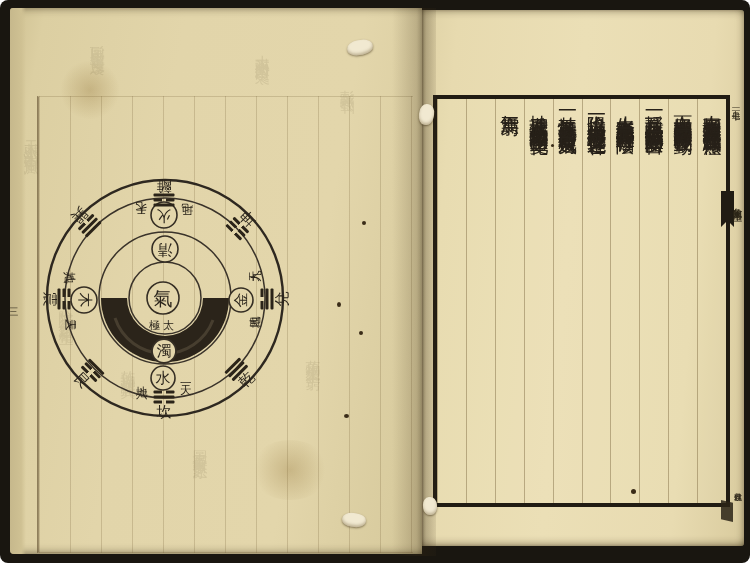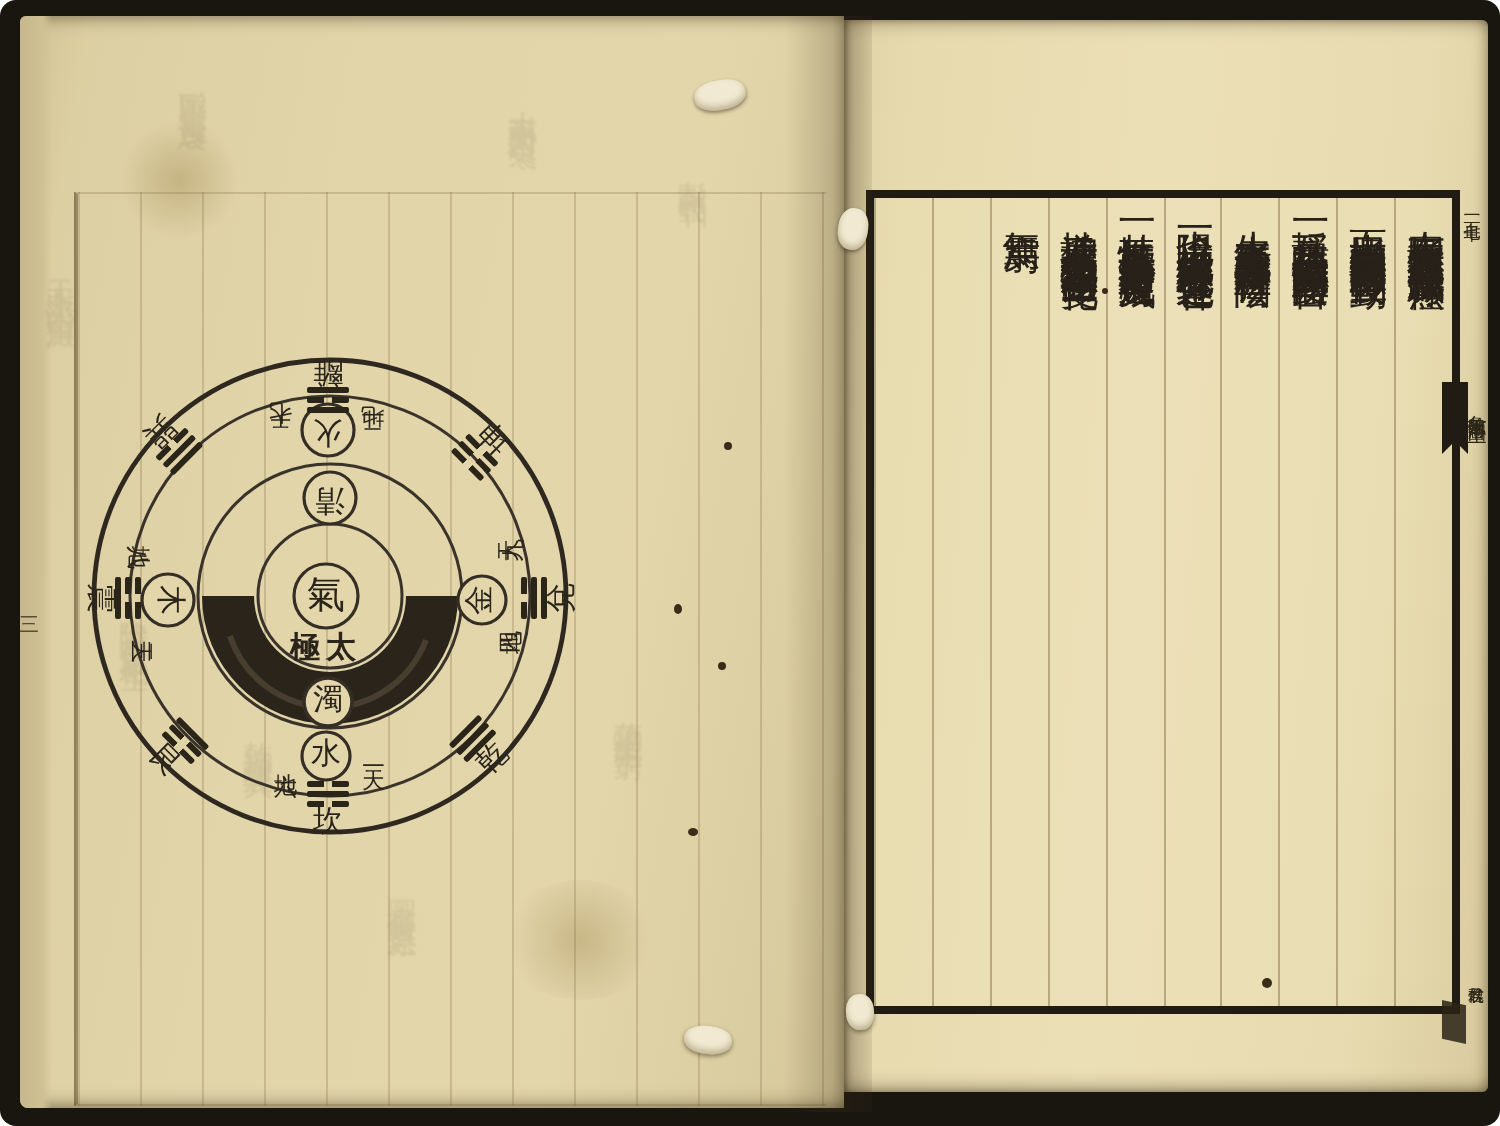--- a/index.html
+++ b/index.html
@@ -28,21 +28,21 @@
   
   .diagram{position:absolute;left:25px;top:160px;width:260px;height:260px;}
   .diagram svg{position:absolute;left:0;top:0;}
   .dlbl{position:absolute;display:flex;flex-direction:column;align-items:center;gap:1px;line-height:1;}
   .dchar{font-size:15px;}
   .bigchar{font-size:19px;}
   .vnum{writing-mode:vertical-rl;text-orientation:upright;font-size:11.5px;letter-spacing:1px;line-height:1;}
   .trigram{display:flex;flex-direction:column;gap:2px;width:21px;}
   .trigram i{display:block;height:3px;background:#2b2419;border-radius:1px;}
   .trigram i.yn{background:linear-gradient(90deg,#2b2419 0 40%,transparent 40% 60%,#2b2419 60% 100%);}
-  .taiji-label{font-size:15px;letter-spacing:3px;font-weight:bold;}
+  .taiji-label{font-size:11px;letter-spacing:3px;}
   
   .frame{position:absolute;left:11px;top:85px;width:297px;height:412px;border:4px solid #211c13;
          box-sizing:border-box;background:rgba(255,248,220,.06);}
   .frame-inner{position:absolute;inset:0;writing-mode:vertical-rl;text-orientation:upright;}
   .tcol{width:28.9px;height:100%;border-left:1px solid rgba(122,102,62,.45);box-sizing:border-box;
         font-size:19px;letter-spacing:1.2px;line-height:28.9px;text-align:start;color:#272119;padding-top:1px;}
   
   .margin-strip{position:absolute;left:308px;top:85px;width:14px;height:412px;}
   .m-pagenum,.m-title,.m-carver{position:absolute;writing-mode:vertical-rl;text-orientation:upright;line-height:1;color:#2e2719;}
   .m-pagenum{left:2px;top:8px;font-size:8.5px;letter-spacing:1px;}

